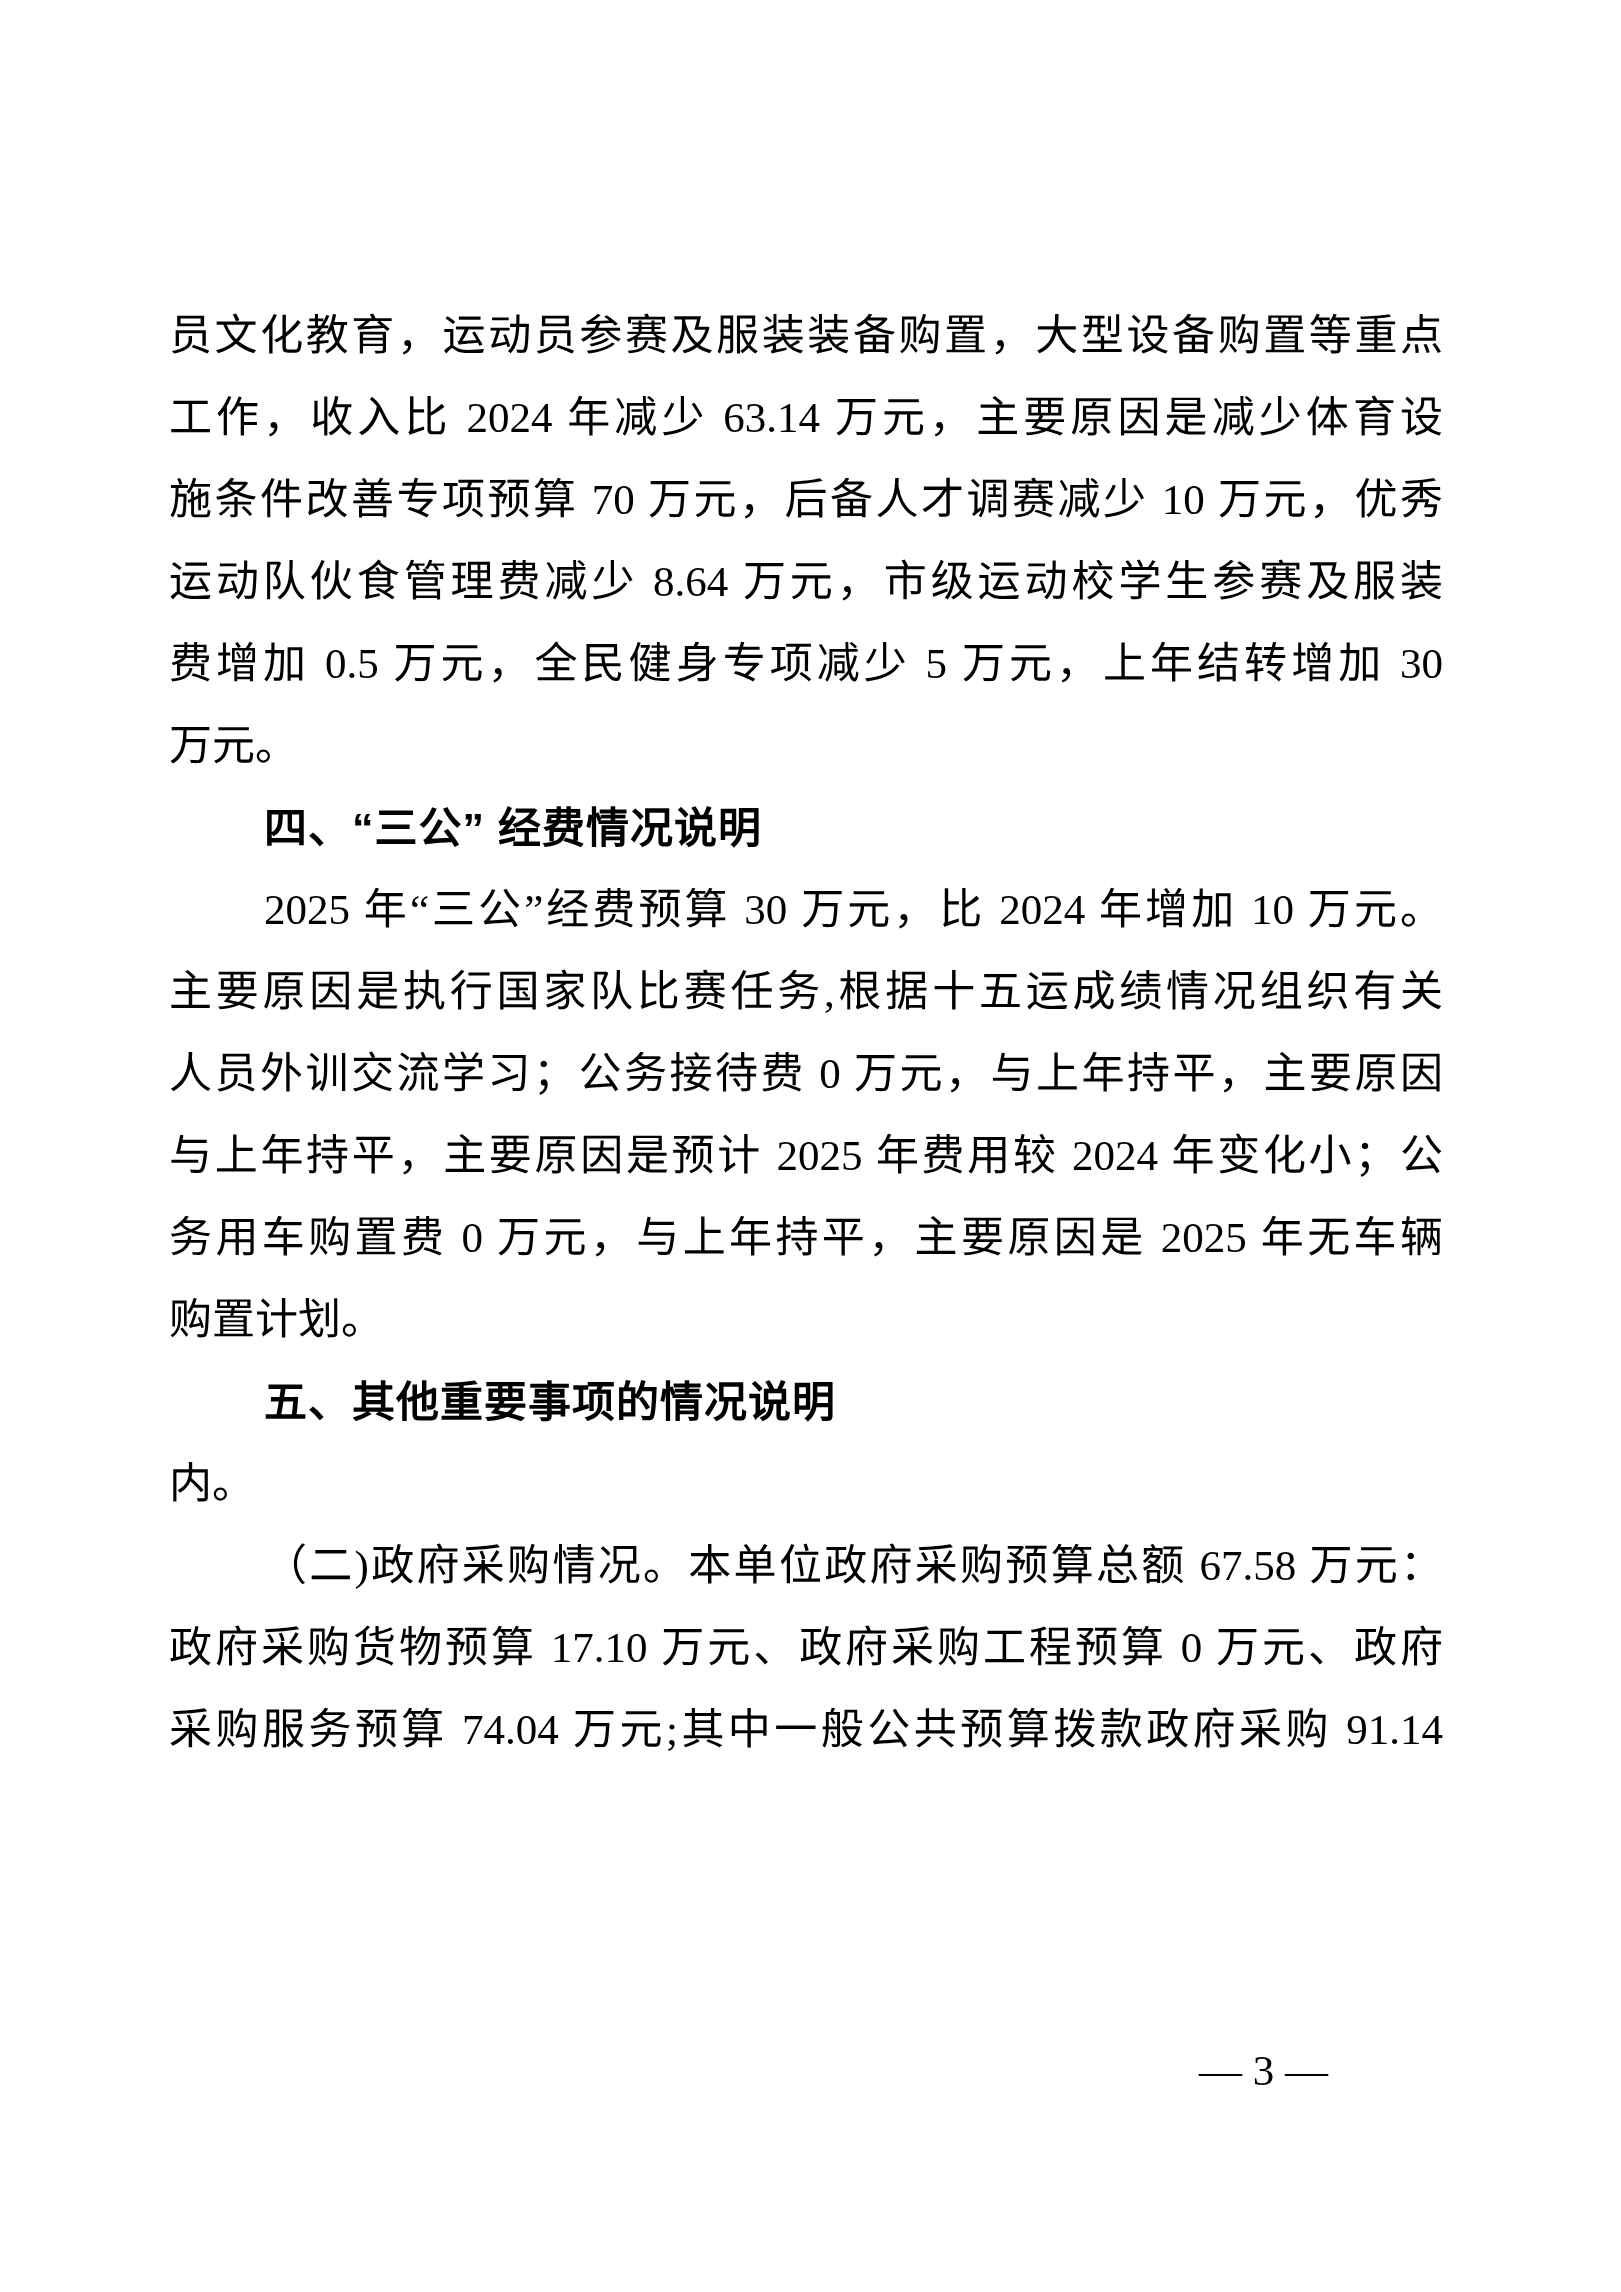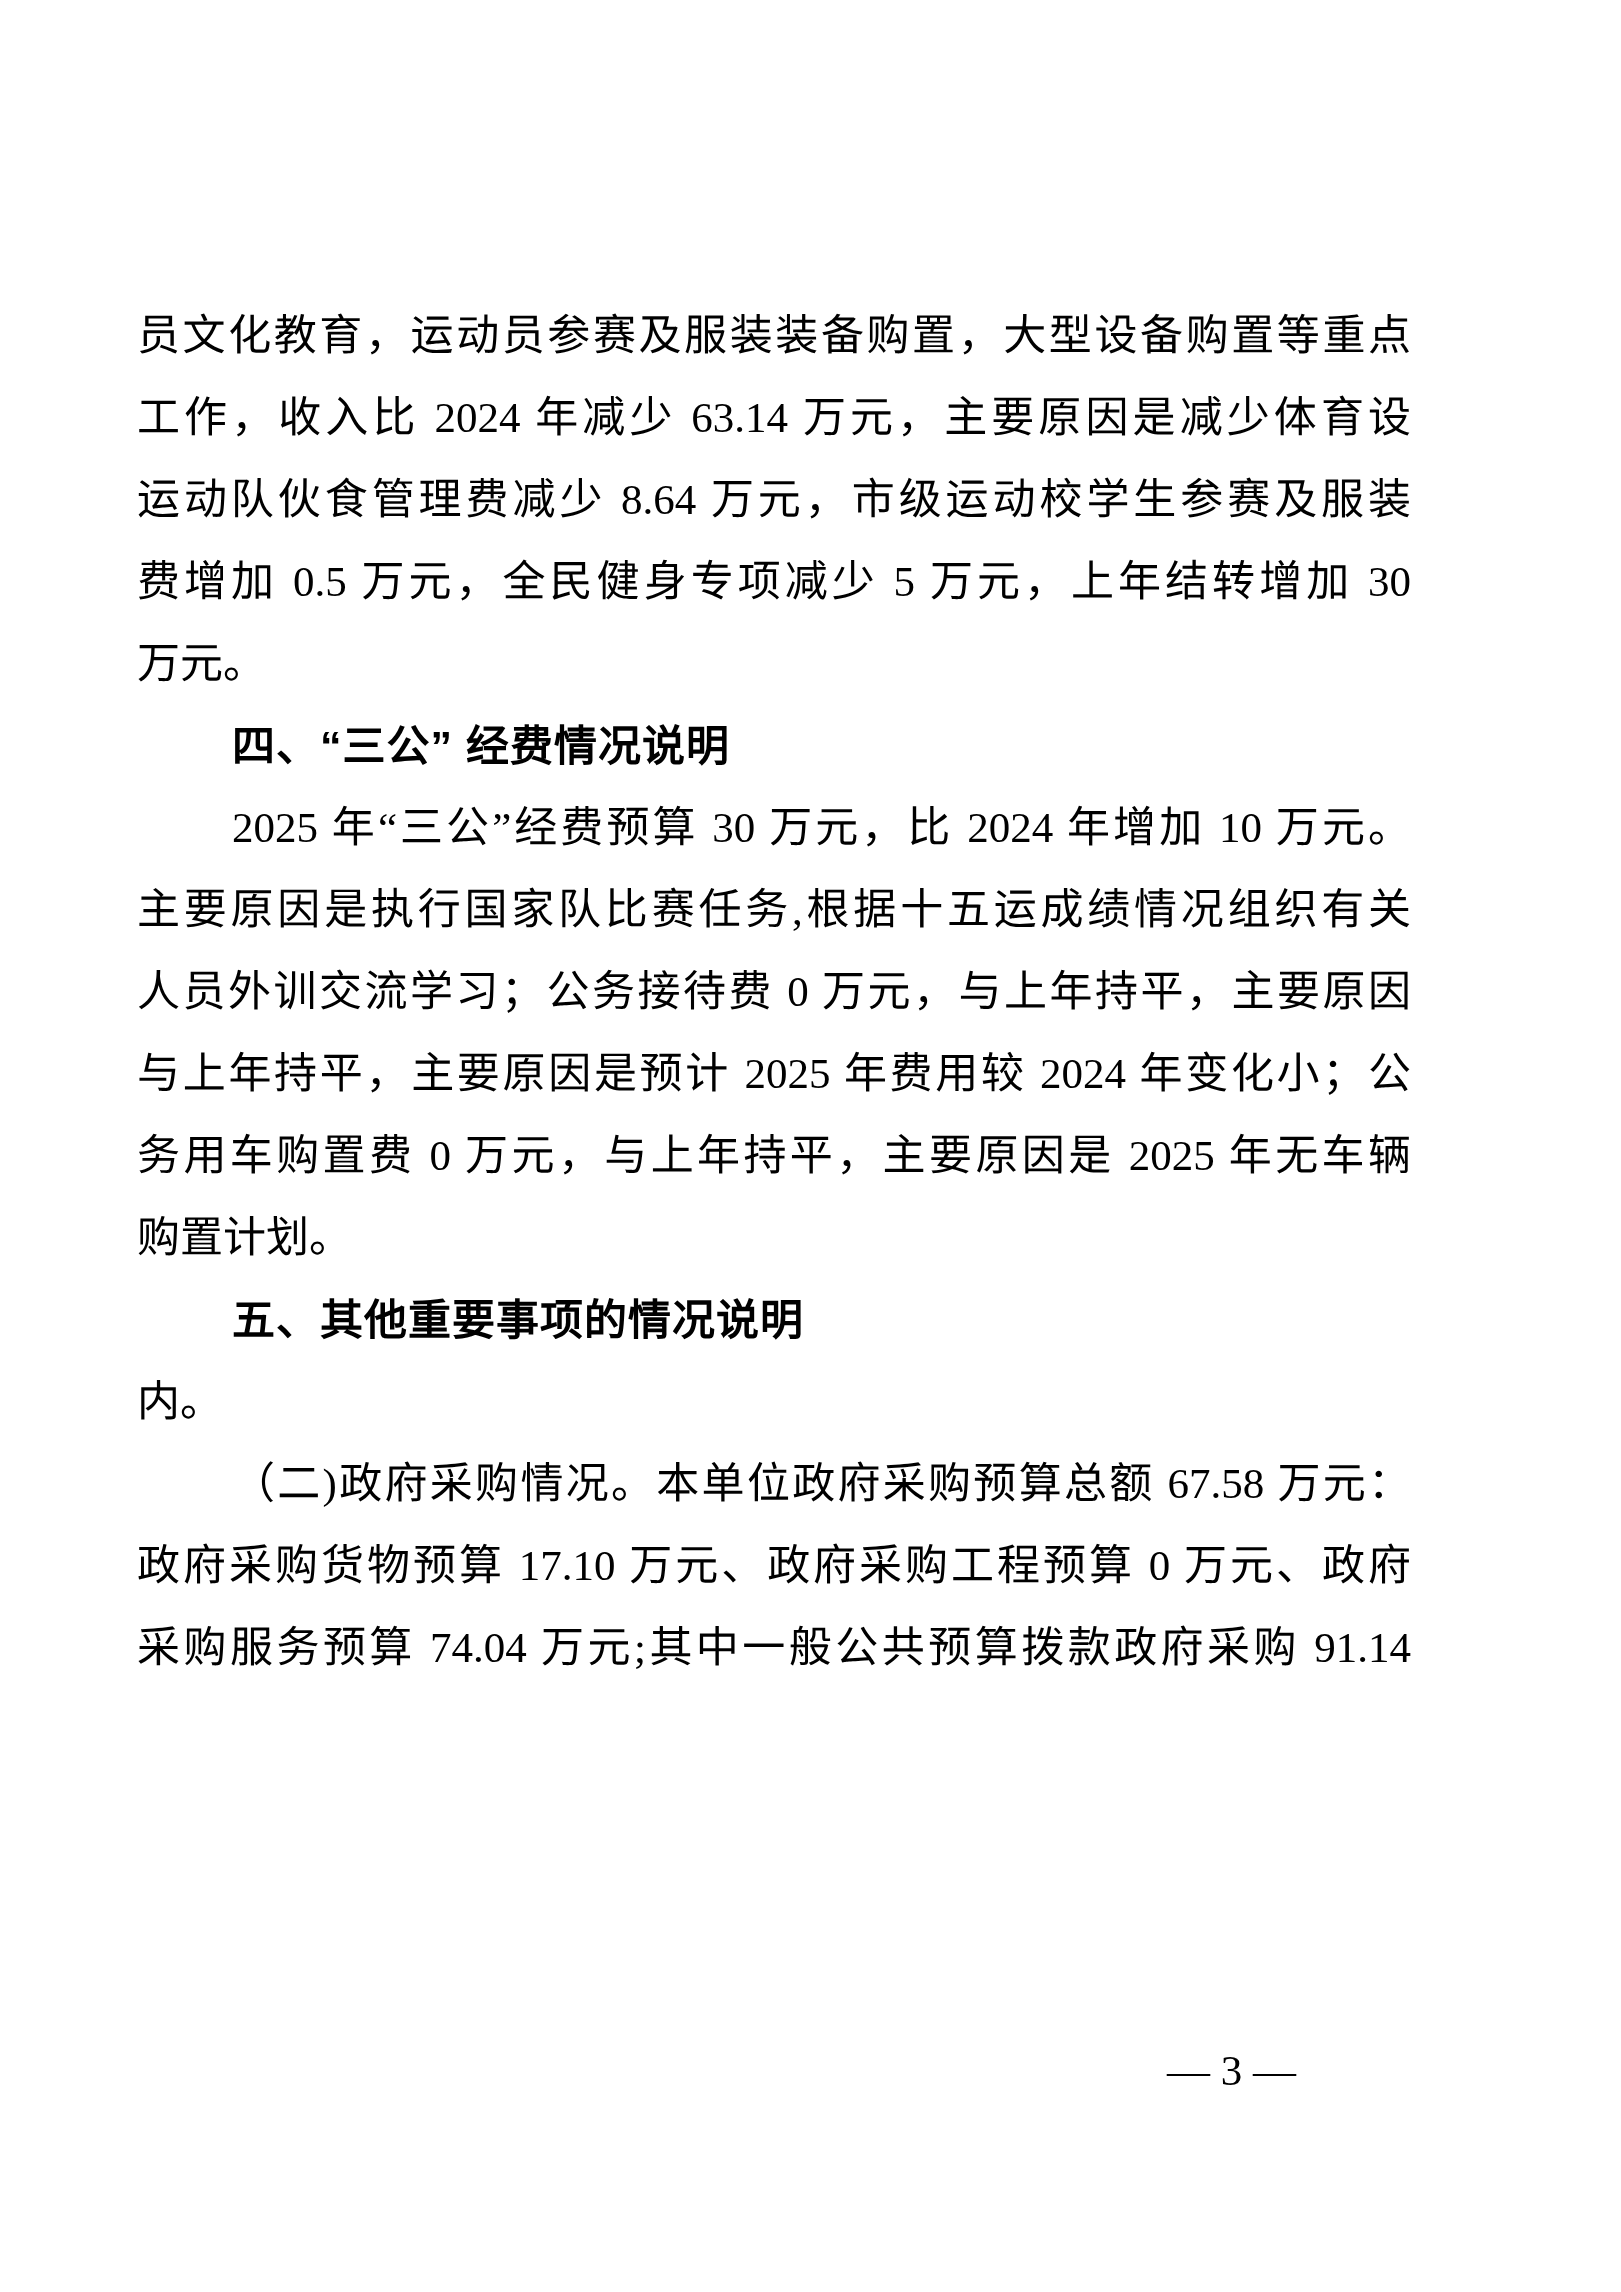--- a/index.html
+++ b/index.html
@@ -8,20 +8,21 @@
     background: #ffffff;
   }
   .page {
     position: relative;
     width: 1506px;
     height: 2293px;
     background: #ffffff;
     overflow: hidden;
     font-family: "Liberation Serif", "DejaVu Serif", serif;
     color: #000000;
+    margin-left: 32px;
   }
   .content {
     position: absolute;
     left: 137px;
     top: 295px;
     width: 1274px;
     font-size: 43px;
     line-height: 82px;
   }
   .line {
@@ -50,20 +51,21 @@
     color: #000000;
   }
 </style>
 </head>
 <body>
 
 <div class="page">
   <div class="content" id="doc-body">
       <div class="line justify">员文化教育，运动员参赛及服装装备购置，大型设备购置等重点</div>
       <div class="line justify">工作，收入比 2024 年减少 63.14 万元，主要原因是减少体育设</div>
+      <div class="line justify">施条件改善专项预算 70 万元，后备人才调赛减少 10 万元，优秀</div>
       <div class="line justify">运动队伙食管理费减少 8.64 万元，市级运动校学生参赛及服装</div>
       <div class="line justify">费增加 0.5 万元，全民健身专项减少 5 万元，上年结转增加 30</div>
       <div class="line">万元。</div>
       <div class="line heading indent">四、“三公” 经费情况说明</div>
       <div class="line indent justify">2025 年“三公”经费预算 30 万元，比 2024 年增加 10 万元。</div>
       <div class="line justify">主要原因是执行国家队比赛任务,根据十五运成绩情况组织有关</div>
       <div class="line justify">人员外训交流学习；公务接待费 0 万元，与上年持平，主要原因</div>
       <div class="line justify">与上年持平，主要原因是预计 2025 年费用较 2024 年变化小；公</div>
       <div class="line justify">务用车购置费 0 万元，与上年持平，主要原因是 2025 年无车辆</div>
       <div class="line">购置计划。</div>

